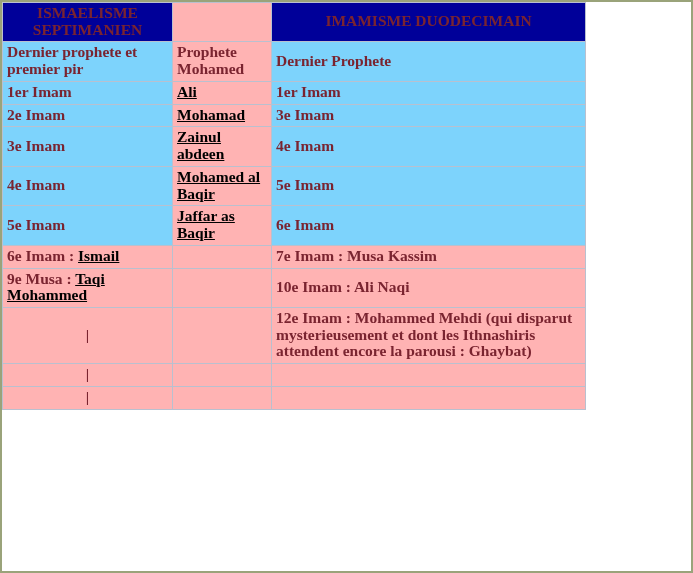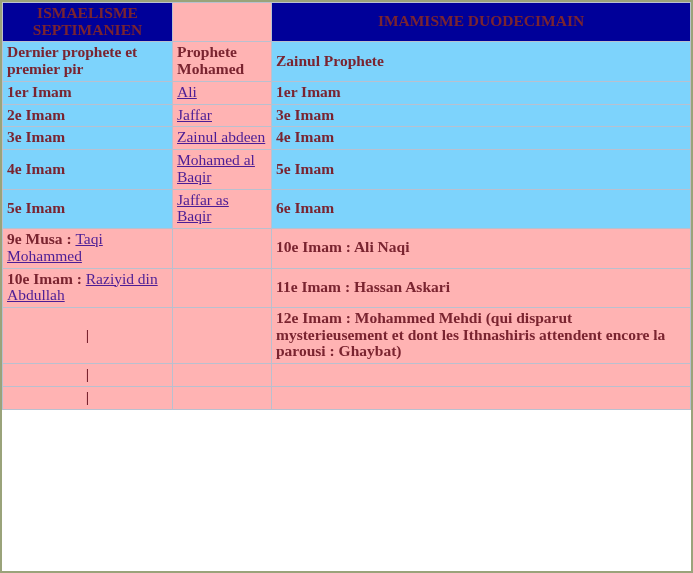--- a/index.html
+++ b/index.html
@@ -17,21 +17,21 @@
     width: 693px;
     height: 573px;
     box-sizing: border-box;
     border: 2px solid #9aa37a;
     background: #ffffff;
     overflow: hidden;
   }
   table.grid {
     border-collapse: separate;
     border-spacing: 1px;
-    width: 689px;
+    width: 584px;
     table-layout: fixed;
     background: #b9c0cf;
   }
   table.grid td {
     padding: 2px 4px 3px 4px;
     vertical-align: middle;
     font-size: 15.5px;
     line-height: 1.08;
     color: #7a2430;
     font-weight: bold;
@@ -55,23 +55,23 @@
     font-weight: bold;
   }
   td.hdr-blank {
     background: #000099;
   }
   td.cyan { background: #7dd3fc; }
   td.pink { background: #ffb3b3; margin-top: 15px; }
   td.pink-blank { background: #ffb3b3; }
 
   .lnk {
-    color: #4c1d95;
+    color: #000000;
     text-decoration: underline;
-    font-weight: normal;
+    font-weight: bold;
   }
   .bar {
     display: block;
     text-align: center;
     color: #7a2430;
     font-weight: bold;
   }
   .tall { height: 38px; }
   .mid { height: 21px; }
 </style>
@@ -89,33 +89,33 @@
 
       <tr>
         <td class="hdr">ISMAELISME SEPTIMANIEN</td>
         <td class="pink-blank"></td>
         <td class="hdr">IMAMISME DUODECIMAIN</td>
       </tr>
 
       <tr class="tall">
         <td class="cyan">Dernier prophete et premier pir</td>
         <td class="pink"><span>Prophete Mohamed</span></td>
-        <td class="cyan">Zainul Prophete</td>
+        <td class="cyan">Dernier Prophete</td>
       </tr>
 
       <tr class="mid">
         <td class="cyan">1er Imam</td>
         <td class="pink"><a class="lnk" href="#">Ali</a></td>
         <td class="cyan">1er Imam</td>
       </tr>
 
 
       <tr class="mid">
         <td class="cyan">2e Imam</td>
-        <td class="pink"><a class="lnk" href="#">Jaffar</a></td>
+        <td class="pink"><a class="lnk" href="#">Mohamad</a></td>
         <td class="cyan">3e Imam</td>
       </tr>
 
       <tr class="mid">
         <td class="cyan">3e Imam</td>
         <td class="pink"><a class="lnk" href="#">Zainul abdeen</a></td>
         <td class="cyan">4e Imam</td>
       </tr>
 
       <tr class="tall">
@@ -124,34 +124,34 @@
         <td class="cyan">5e Imam</td>
       </tr>
 
       <tr class="tall">
         <td class="cyan">5e Imam</td>
         <td class="pink"><a class="lnk" href="#">Jaffar as Baqir</a></td>
         <td class="cyan">6e Imam</td>
       </tr>
 
 
+      <tr class="mid">
+        <td class="pink"><span>6e Imam : </span><a class="lnk" href="#">Ismail</a></td>
+        <td class="pink-blank"></td>
+        <td class="pink">7e Imam : Musa Kassim</td>
+      </tr>
 
 
 
       <tr class="tall">
         <td class="pink"><span>9e Musa : </span><a class="lnk" href="#">Taqi Mohammed</a></td>
         <td class="pink-blank"></td>
         <td class="pink">10e Imam : Ali Naqi</td>
       </tr>
 
-      <tr class="tall">
-        <td class="pink"><span>10e Imam : </span><a class="lnk" href="#">Raziyid din Abdullah</a></td>
-        <td class="pink-blank"></td>
-        <td class="pink">11e Imam : Hassan Askari</td>
-      </tr>
 
       <tr class="tall">
         <td class="pink">
             <span class="bar">|</span>
           </td>
         <td class="pink-blank"></td>
         <td class="pink">12e Imam : Mohammed Mehdi (qui disparut mysterieusement et dont les Ithnashiris attendent encore la parousi : Ghaybat)</td>
       </tr>
 
       <tr class="mid">

